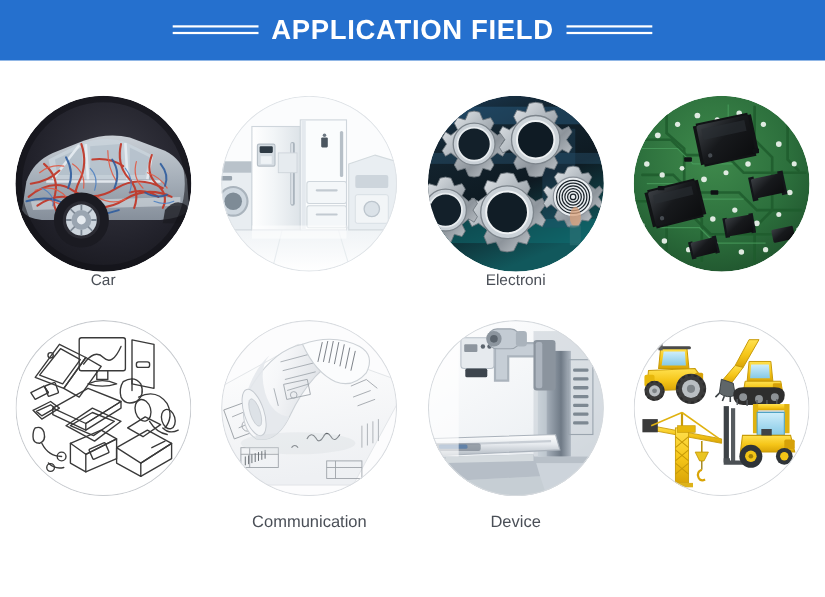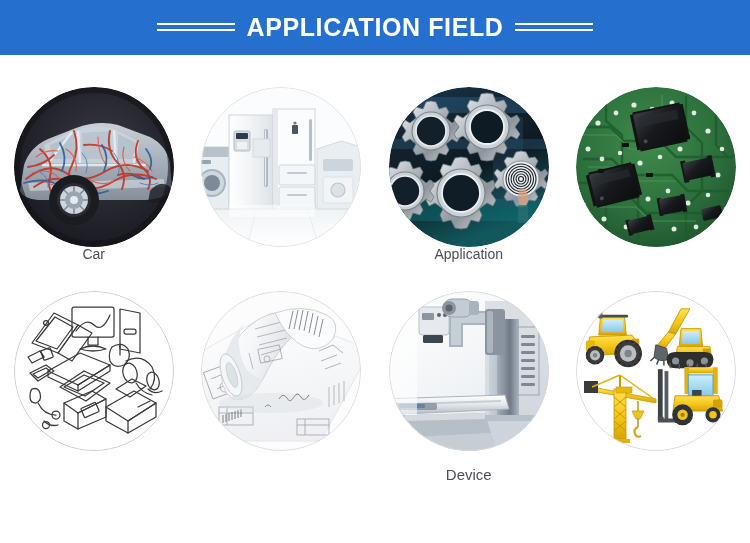--- a/index.html
+++ b/index.html
@@ -354,21 +354,21 @@
                     <circle cx="0" cy="0" r="2.5"></circle>
                 </g>
               </g>
             </g>
 
             <ellipse cx="134" cy="110" rx="5" ry="9" fill="#d9a07a" opacity="0.75"></ellipse>
             <rect x="129" y="118" width="10" height="18" fill="#2b6f74" opacity="0.7"></rect>
           </g>
         </svg>
       </div>
-      <div class="caption">Application</div>
+      <div class="caption">Electroni</div>
     </div>
 
     <div class="cell r1 wide">
       <div class="circle">
         <svg viewBox="0 0 160 160" xmlns="http://www.w3.org/2000/svg">
           <defs>
             <radialGradient id="pcbBg" cx="45%" cy="35%" r="80%">
               <stop offset="0%" stop-color="#3f8a4c"></stop>
               <stop offset="55%" stop-color="#2c6f3c"></stop>
               <stop offset="100%" stop-color="#1b4a28"></stop>
@@ -651,20 +651,21 @@
               <path d="M112 22 L108 42"></path>
                 <path d="M117 25 L113 44"></path>
               <path d="M122 28 L118 46"></path>
             </g>
 
             <ellipse cx="70" cy="112" rx="52" ry="10" fill="#d8dce0" opacity="0.35"></ellipse>
           </g>
           <circle cx="80" cy="80" r="79.5" fill="none" stroke="#d9dce0" stroke-width="1"></circle>
         </svg>
       </div>
+      <div class="caption">Communication</div>
     </div>
 
     <div class="cell r2">
       <div class="circle">
         <svg viewBox="0 0 160 160" xmlns="http://www.w3.org/2000/svg">
           <defs>
             <linearGradient id="medWall" x1="0" y1="0" x2="0.6" y2="1">
               <stop offset="0%" stop-color="#ffffff"></stop>
               <stop offset="70%" stop-color="#eff2f5"></stop>
               <stop offset="100%" stop-color="#dfe4e9"></stop>

